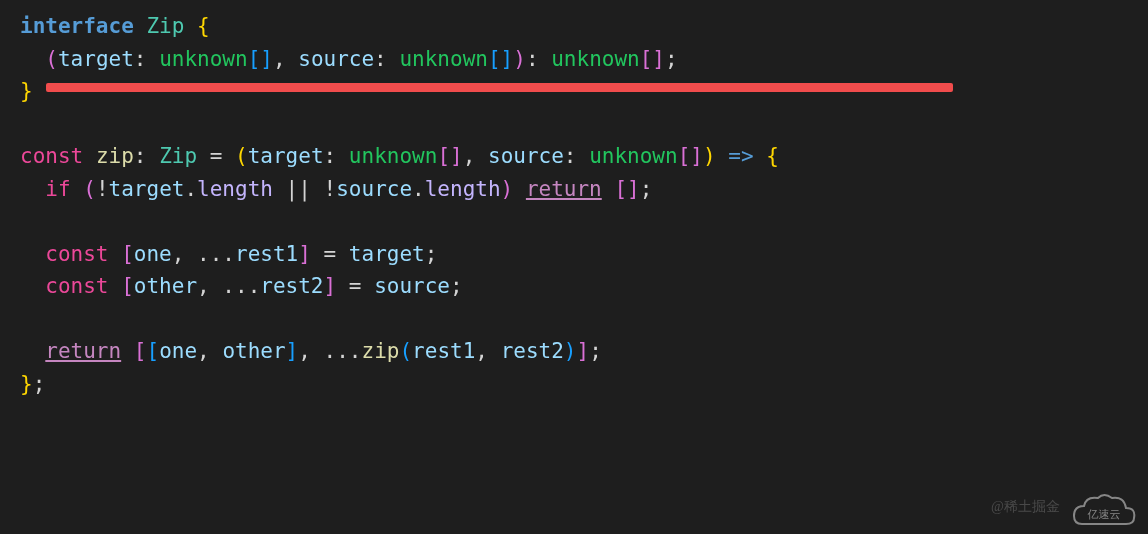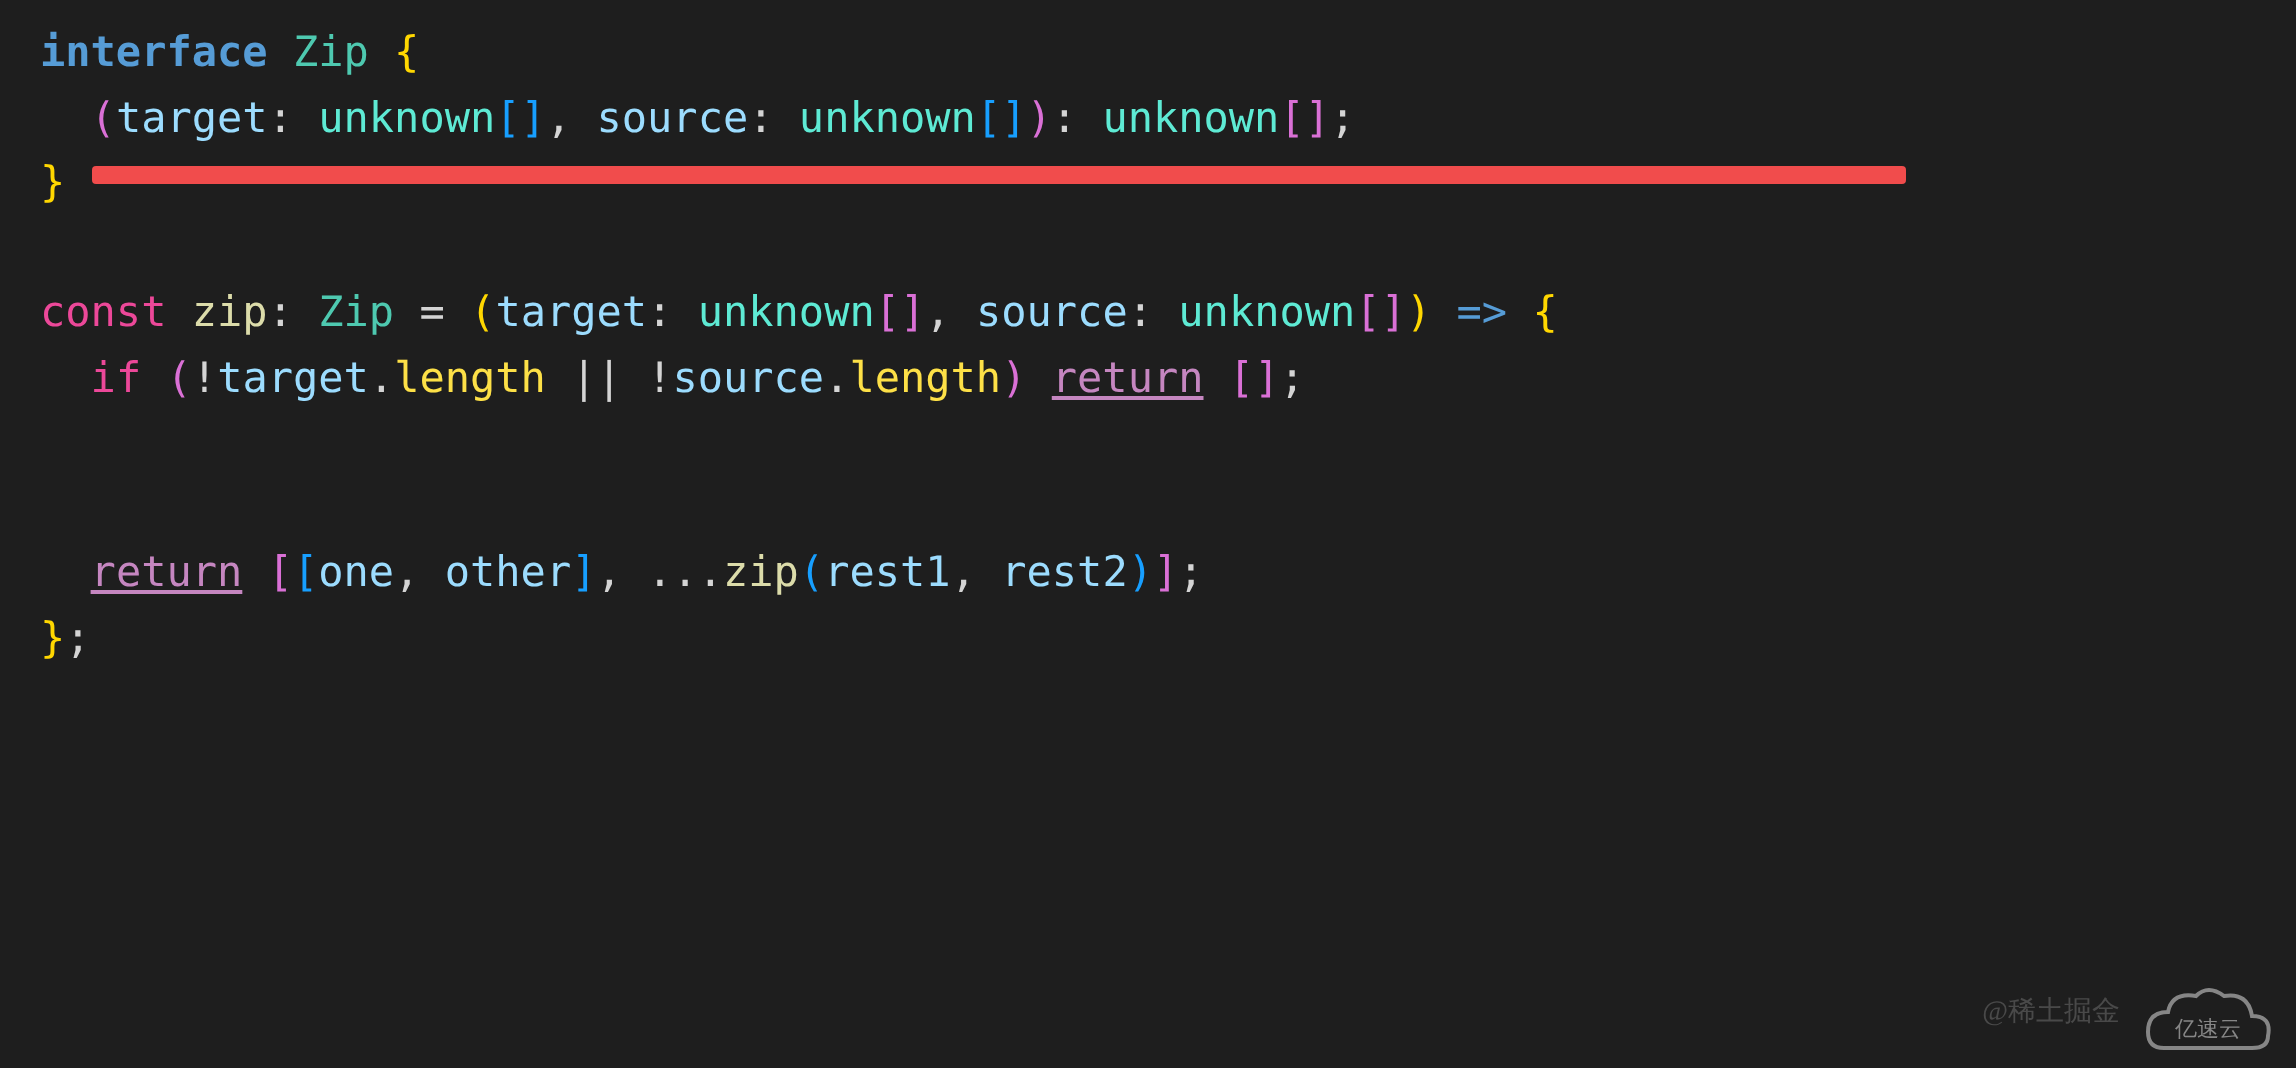--- a/index.html
+++ b/index.html
@@ -16,22 +16,22 @@
       position: relative;
     }
     .code-line { white-space: pre; }
     .kw-interface { color: #569cd6; font-weight: bold; }
     .kw-const { color: #ec4899; }
     .kw-if { color: #ec4899; }
     .kw-return { color: #c586c0; text-decoration: underline; }
     .type-name { color: #4ec9b0; }
     .param-name { color: #9cdcfe; }
     .var-name { color: #9cdcfe; }
-    .prop-name { color: #fde047; }
-    .type-unknown { color: #5eead4; }
+    .prop-name { color: #c4b5fd; }
+    .type-unknown { color: #22c55e; }
     .fn-name { color: #dcdcaa; }
     .bracket-y { color: #ffd700; }
     .bracket-p { color: #da70d6; }
     .bracket-b { color: #179fff; }
     .punct { color: #d4d4d4; }
     .op { color: #d4d4d4; }
     .arrow { color: #569cd6; }
     .spread { color: #d4d4d4; }
     .underline-red {
       position: absolute;
@@ -69,21 +69,23 @@
 <div class="code-line"><span class="bracket-y">}</span></div>
 
 <div class="code-line">&nbsp;</div>
 
 <div class="code-line"><span class="kw-const">const</span> <span class="fn-name">zip</span><span class="punct">:</span> <span class="type-name">Zip</span> <span class="op">=</span> <span class="bracket-y">(</span><span class="param-name">target</span><span class="punct">:</span> <span class="type-unknown">unknown</span><span class="bracket-p">[]</span><span class="punct">,</span> <span class="param-name">source</span><span class="punct">:</span> <span class="type-unknown">unknown</span><span class="bracket-p">[]</span><span class="bracket-y">)</span> <span class="arrow">=&gt;</span> <span class="bracket-y">{</span></div>
 
 <div class="code-line">  <span class="kw-if">if</span> <span class="bracket-p">(</span><span class="op">!</span><span class="var-name">target</span><span class="punct">.</span><span class="prop-name">length</span> <span class="op">||</span> <span class="op">!</span><span class="var-name">source</span><span class="punct">.</span><span class="prop-name">length</span><span class="bracket-p">)</span> <span class="kw-return">return</span> <span class="bracket-p">[</span><span class="bracket-p">]</span><span class="punct">;</span></div>
 
 <div class="code-line">&nbsp;</div>
 
+<div class="code-line">  <span class="kw-const">const</span> <span class="bracket-p">[</span><span class="var-name">one</span><span class="punct">,</span> <span class="spread">...</span><span class="var-name">rest1</span><span class="bracket-p">]</span> <span class="op">=</span> <span class="var-name">target</span><span class="punct">;</span></div>
 
+<div class="code-line">  <span class="kw-const">const</span> <span class="bracket-p">[</span><span class="var-name">other</span><span class="punct">,</span> <span class="spread">...</span><span class="var-name">rest2</span><span class="bracket-p">]</span> <span class="op">=</span> <span class="var-name">source</span><span class="punct">;</span></div>
 
 <div class="code-line">&nbsp;</div>
 
 <div class="code-line">  <span class="kw-return">return</span> <span class="bracket-p">[</span><span class="bracket-b">[</span><span class="var-name">one</span><span class="punct">,</span> <span class="var-name">other</span><span class="bracket-b">]</span><span class="punct">,</span> <span class="spread">...</span><span class="fn-name">zip</span><span class="bracket-b">(</span><span class="var-name">rest1</span><span class="punct">,</span> <span class="var-name">rest2</span><span class="bracket-b">)</span><span class="bracket-p">]</span><span class="punct">;</span></div>
 
 <div class="code-line"><span class="bracket-y">}</span><span class="punct">;</span></div>
 
 </div>
 
 <div class="underline-red" style="left:46px; top:83px; width:907px;"></div>

